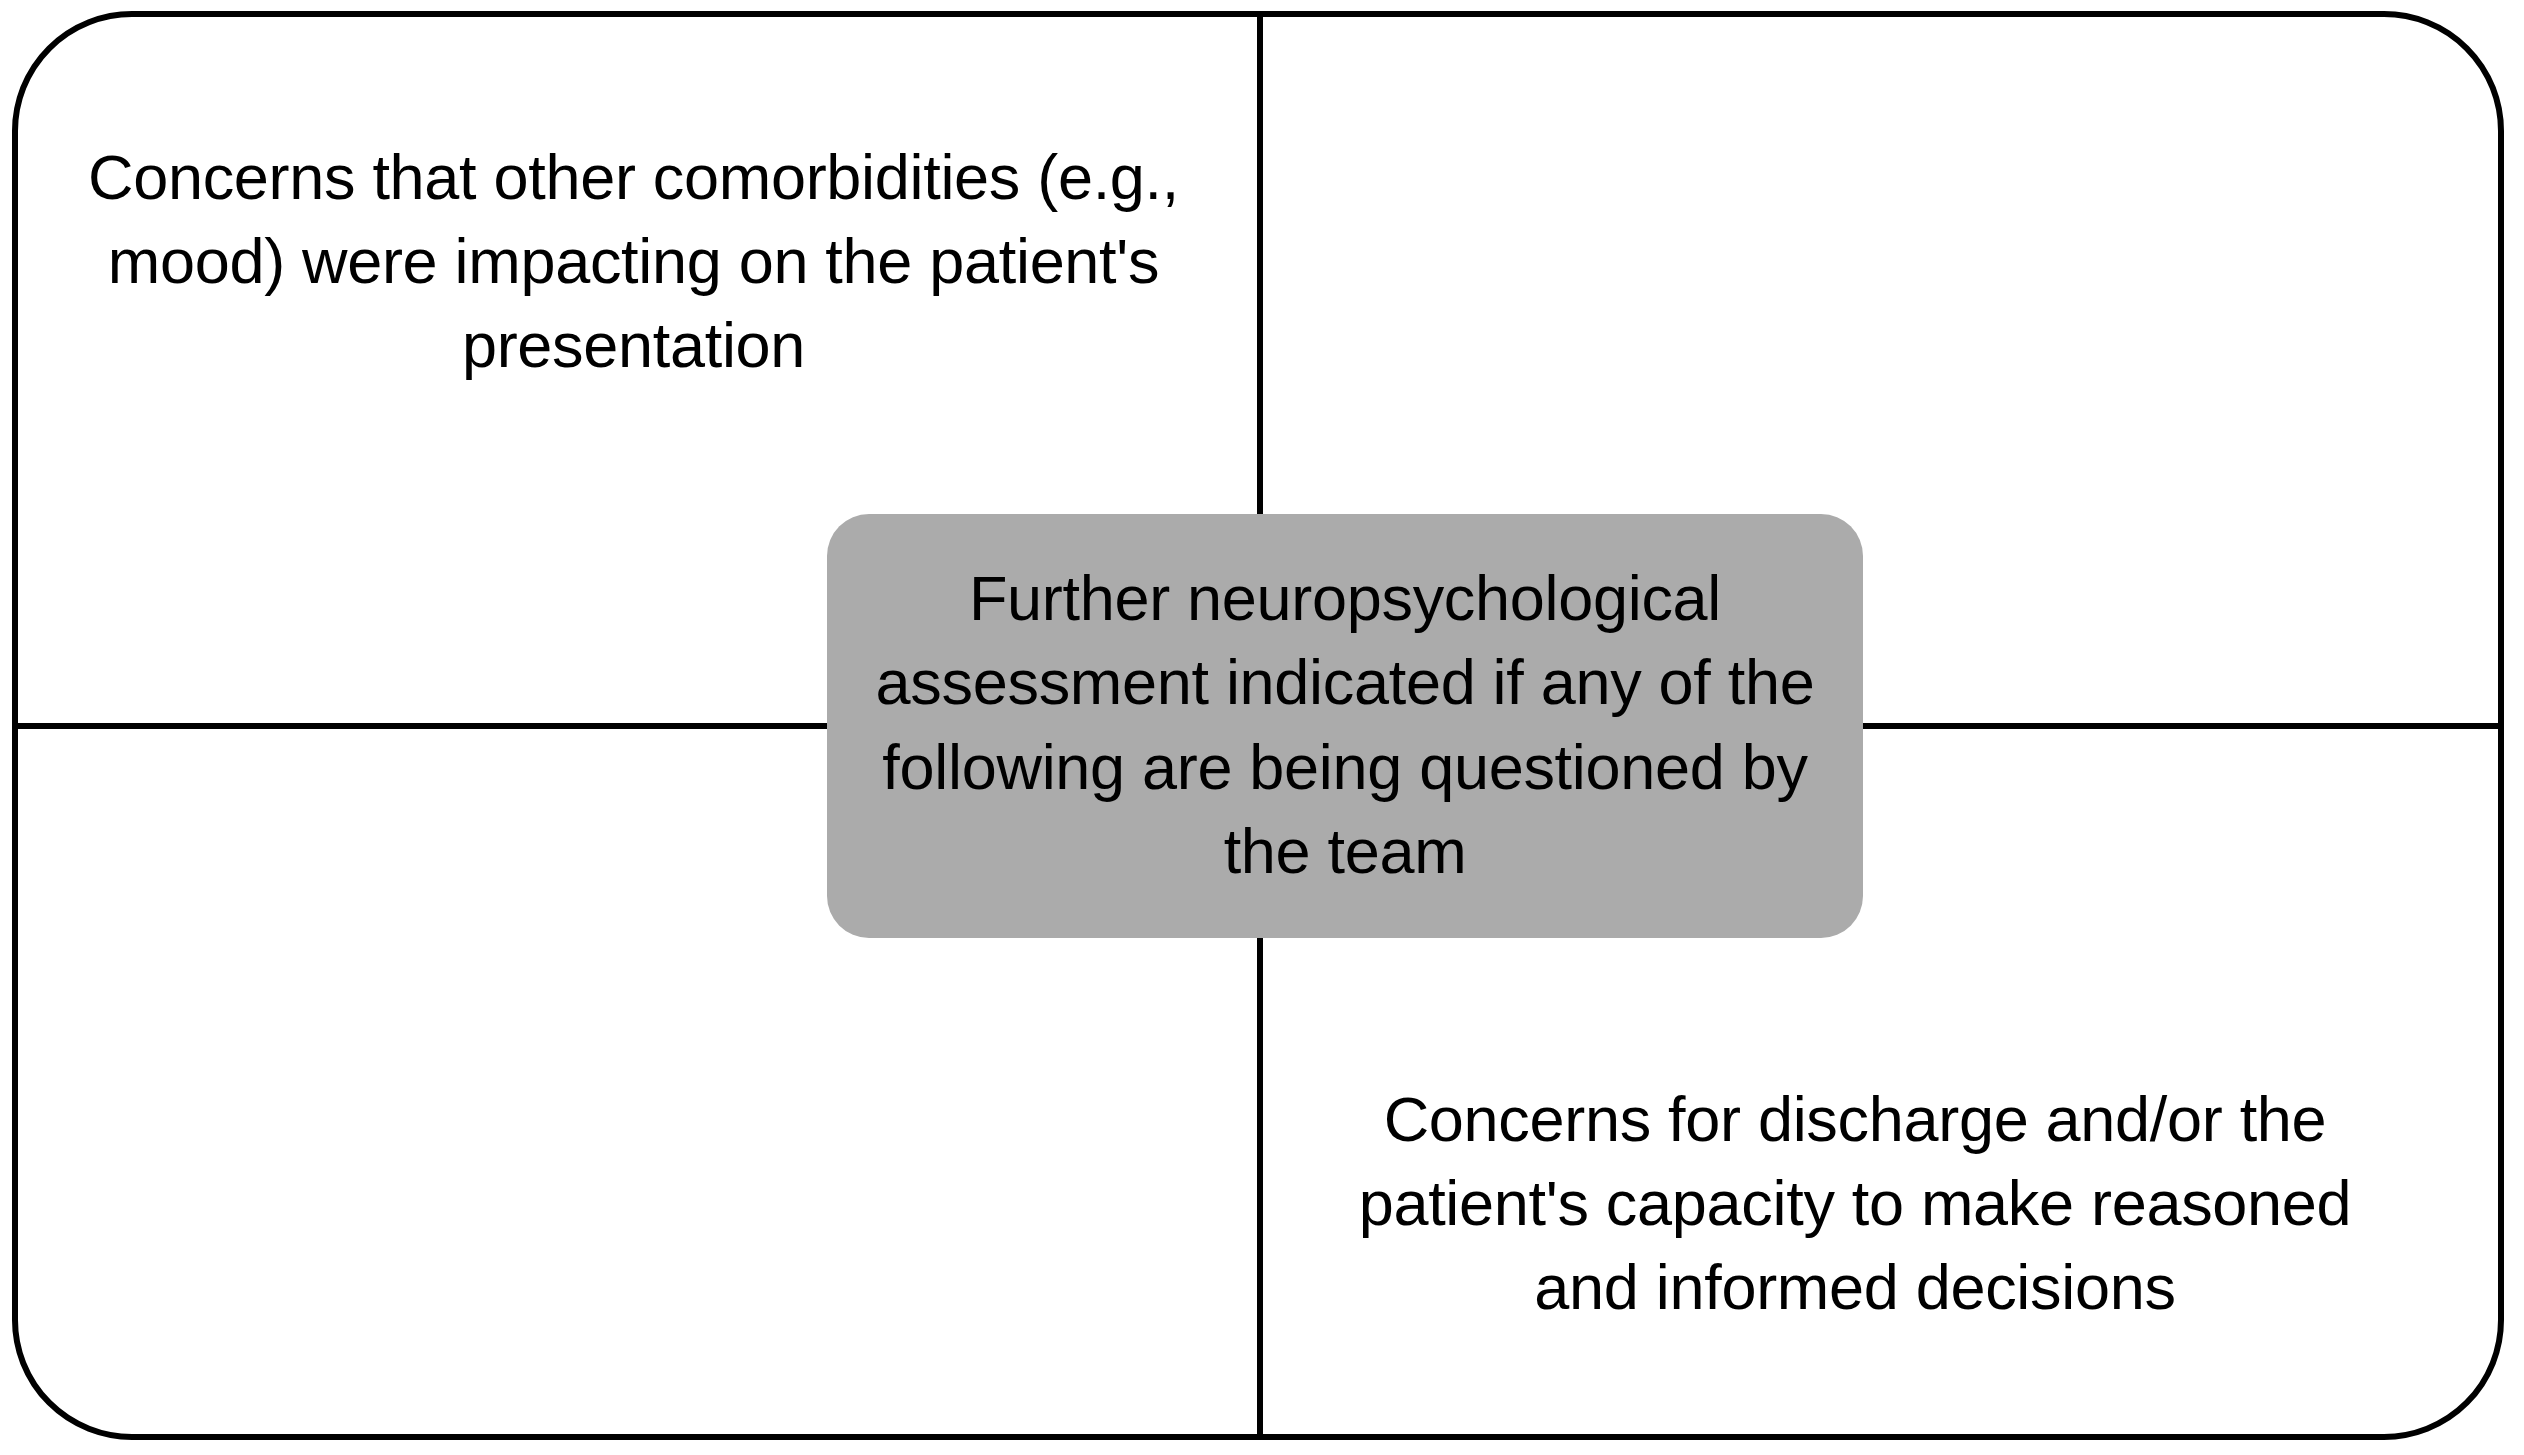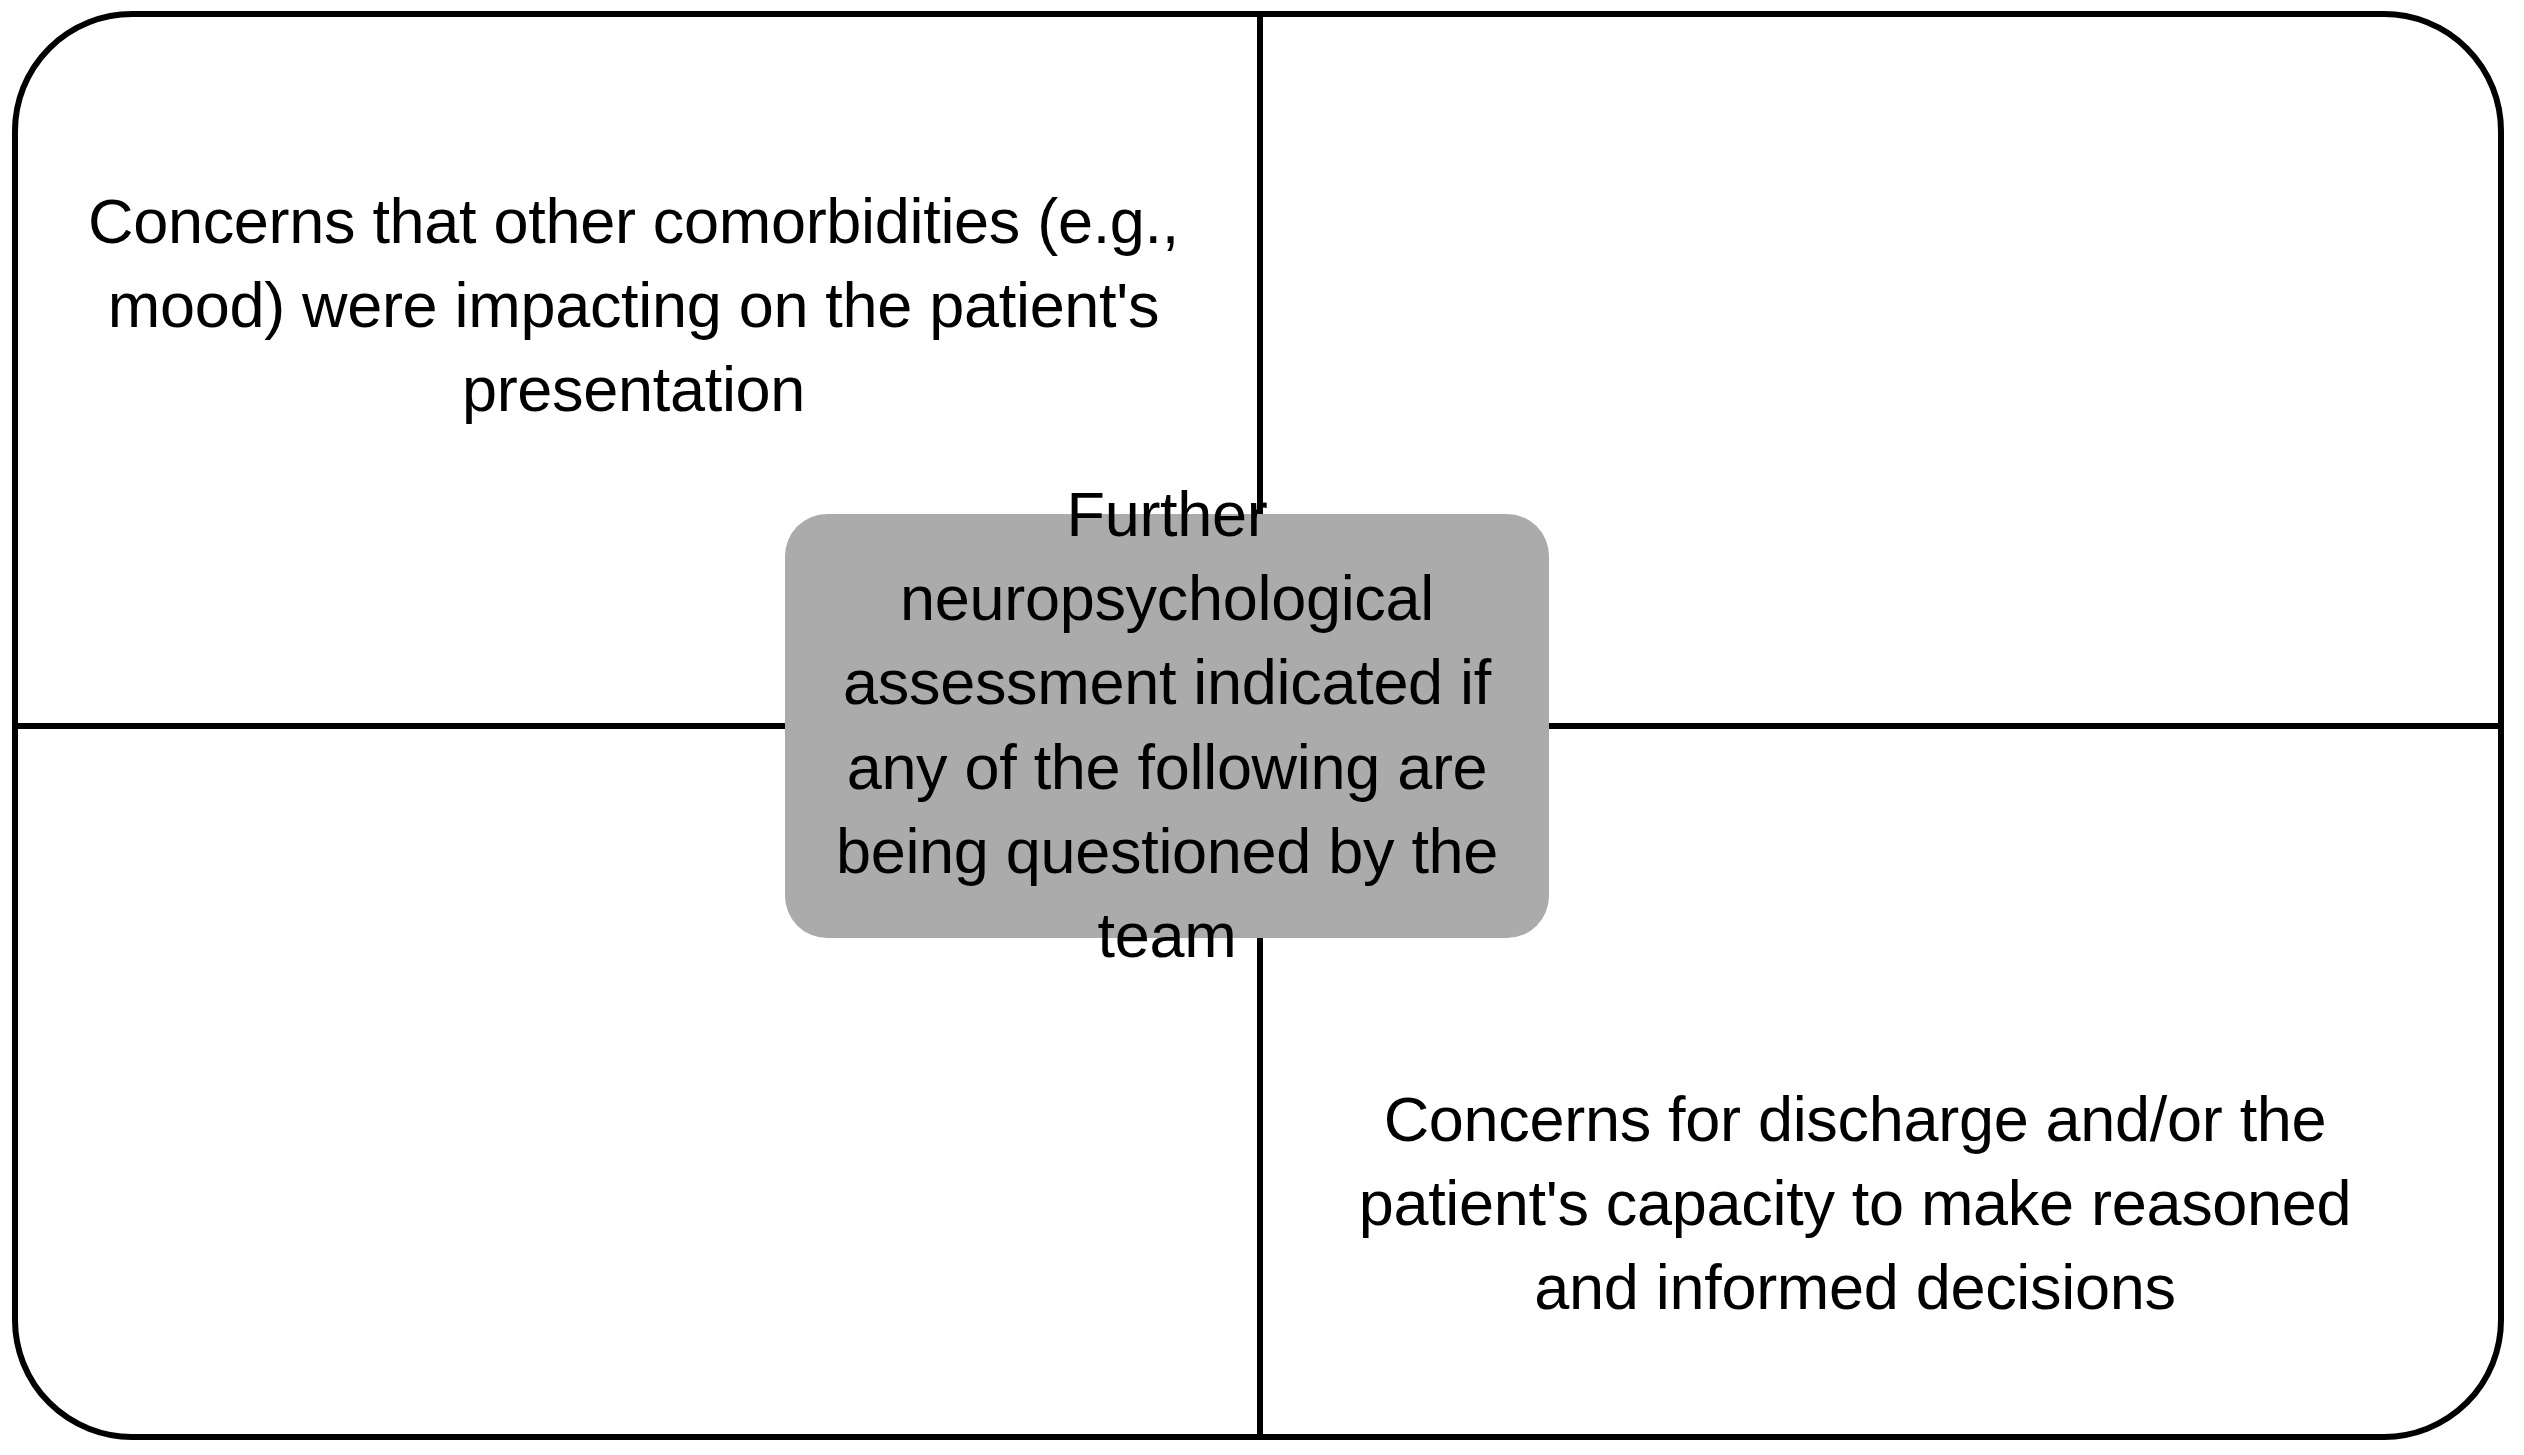--- a/index.html
+++ b/index.html
@@ -70,21 +70,20 @@
   .quadrant .qtext {
     display: block;
     width: 100%;
   }
 
   #quadrant-top-left {
     left: 22.5px;
     top: 135px;
     width: 1222px;
     padding: 0 45px;
-    margin-top: 44px;
   }
   #quadrant-top-right {
     left: 1274px;
     top: 171px;
     width: 1222px;
     padding: 0 54px;
   }
   #quadrant-bottom-left {
     left: 22.5px;
     top: 1039px;
@@ -94,23 +93,23 @@
   #quadrant-bottom-right {
     left: 1244px;
     top: 1077px;
     width: 1222px;
     padding: 0 90px;
   }
 
   
   #center-box {
     position: absolute;
-    left: 785px;
+    left: 827px;
     top: 514px;
-    width: 764px;
+    width: 1036px;
     height: 424px;
     background: #ababab;
     border-radius: 42px;
     display: flex;
     align-items: center;
     justify-content: center;
     text-align: center;
     box-sizing: border-box;
     padding: 7.5px 39px 10.5px 39px;
   }

